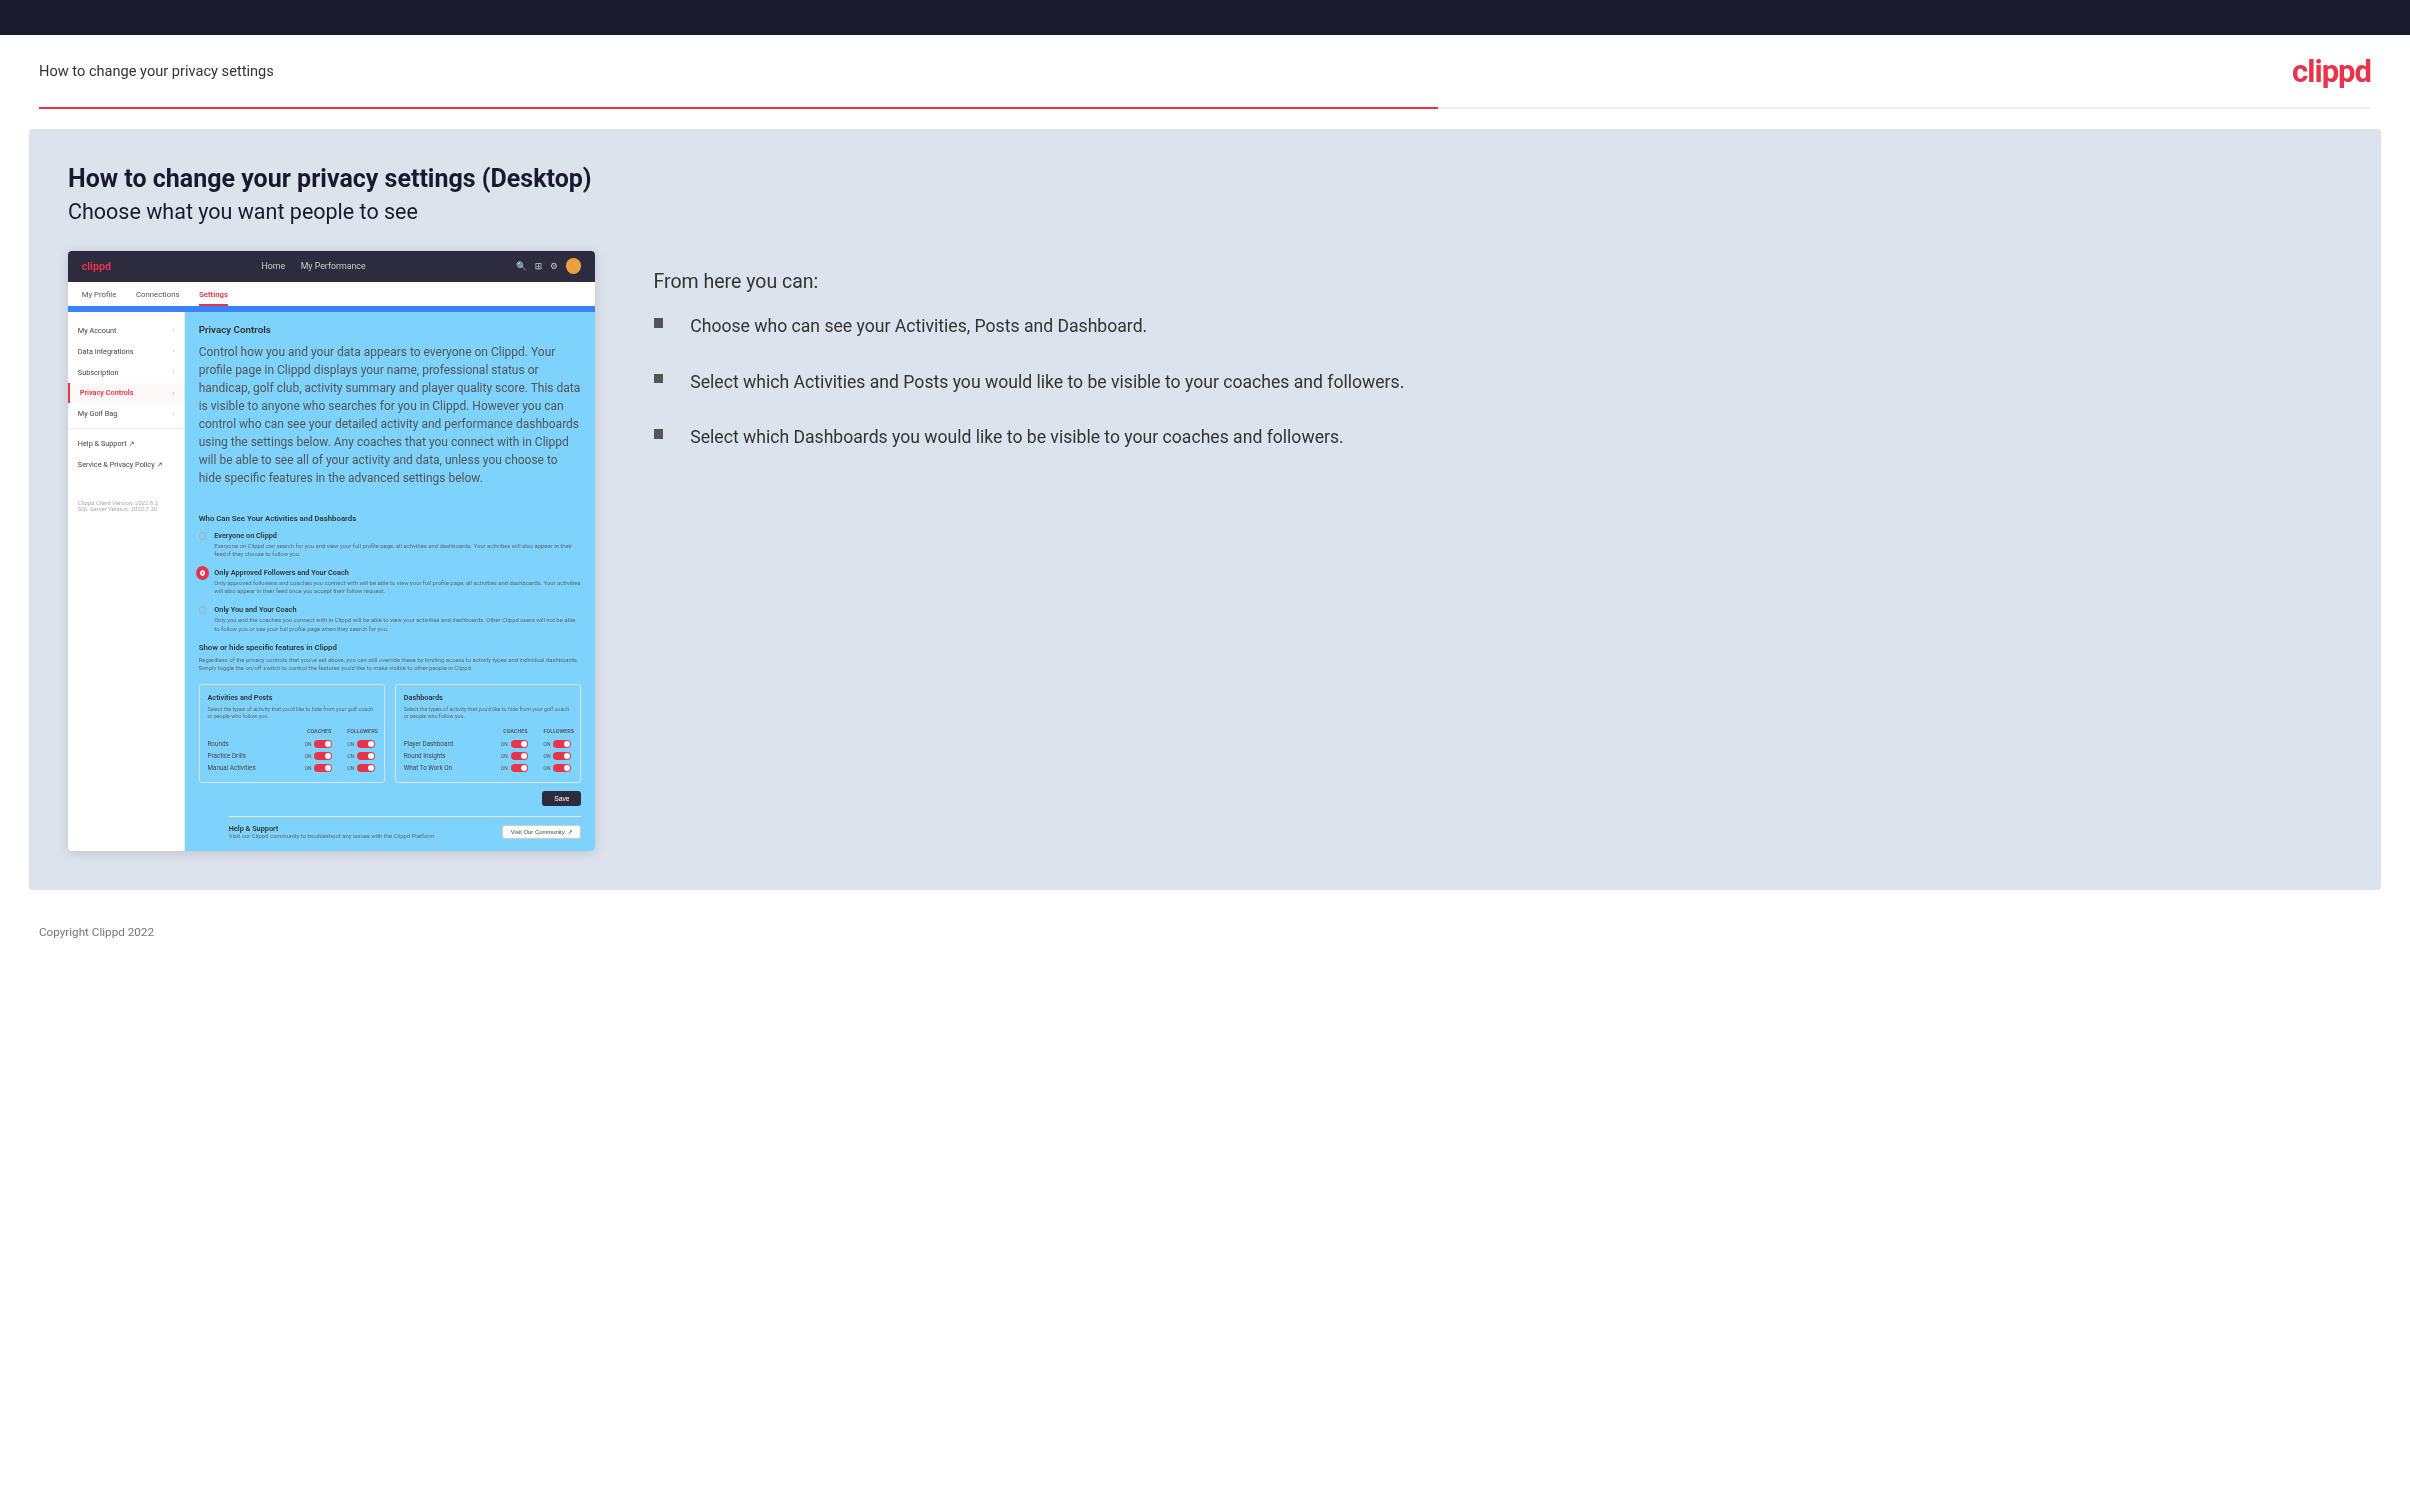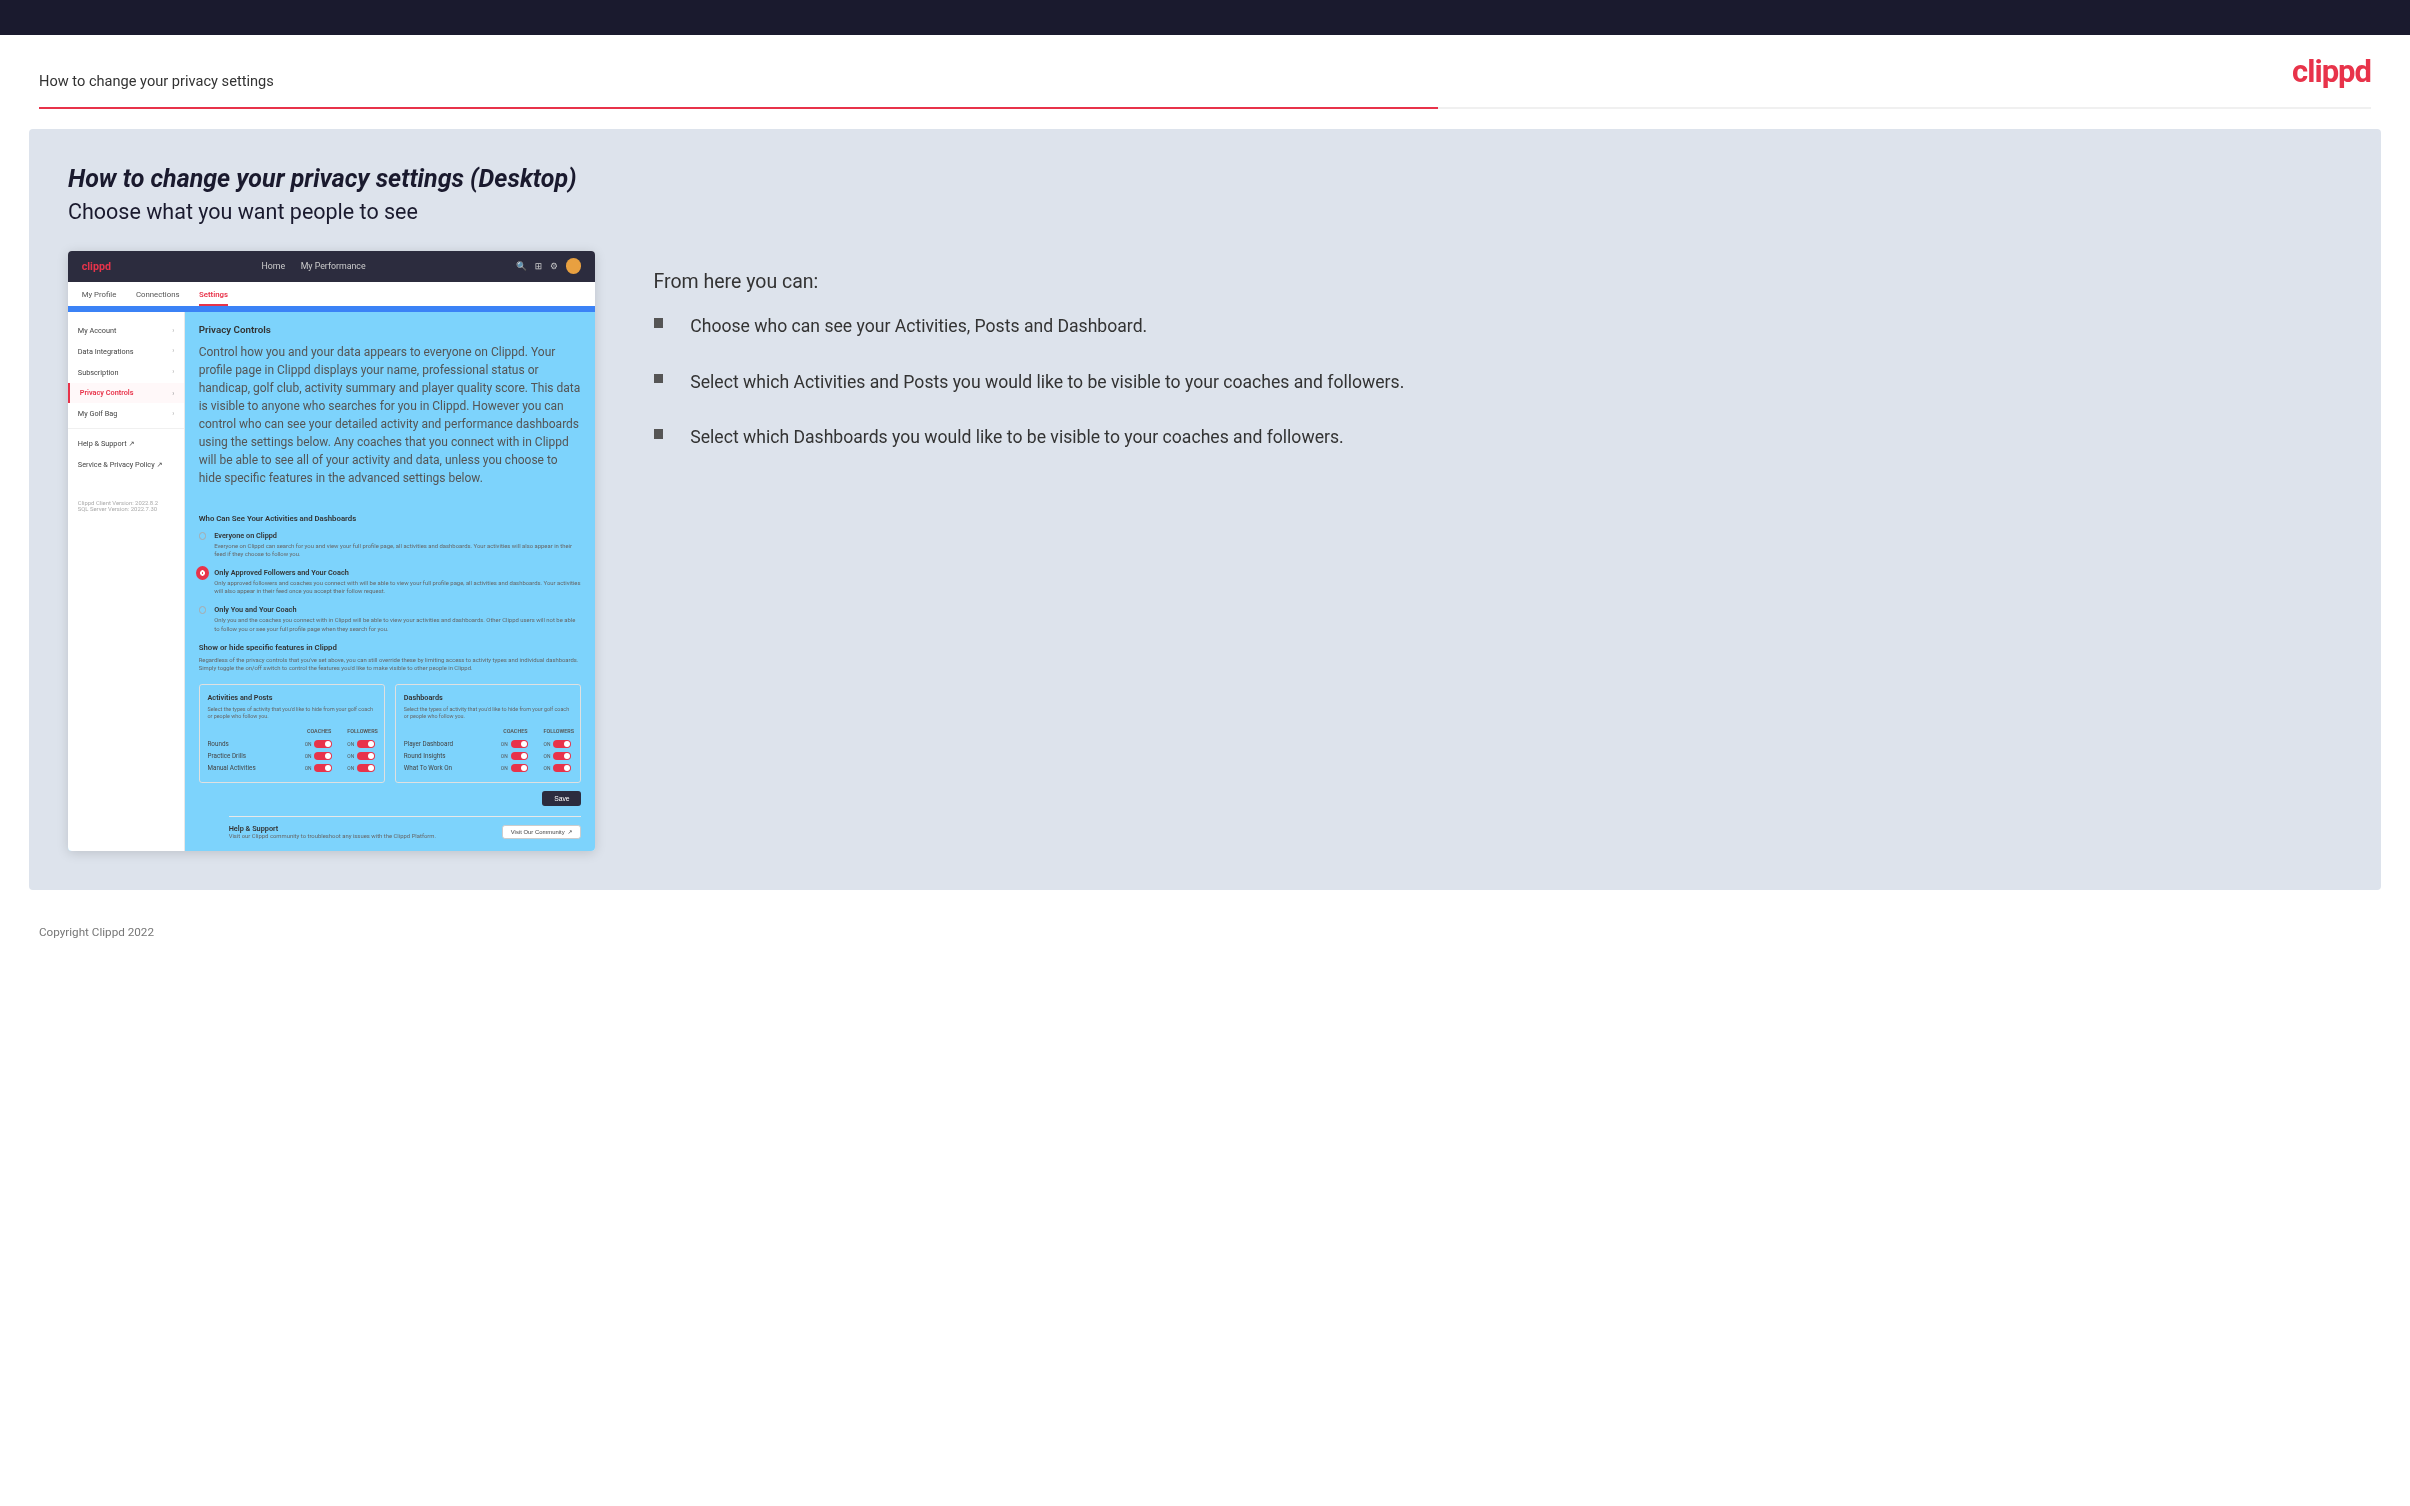--- a/index.html
+++ b/index.html
@@ -11,21 +11,21 @@
     }
     
     .top-bar {
       background: #1a1a2e;
       height: 35px;
       width: 100%;
     }
     
     .header {
       display: flex;
-      align-items: flex-end;
+      align-items: center;
       justify-content: space-between;
       padding: 17.6px 39px;
       background: #fff;
     }
     .header-title {
       font-size: 14.6px;
       color: #333;
     }
     .logo {
       font-size: 31px;
@@ -44,21 +44,20 @@
       background: #dde3ec;
       margin: 19.5px 29px;
       padding: 35px 39px 39px 39px;
       border-radius: 3.9px;
     }
     .page-title {
       font-size: 25px;
       font-weight: 700;
       color: #1a1a2e;
       margin-bottom: 5.9px;
-      font-style: italic;
     }
     .page-subtitle {
       font-size: 21.5px;
       color: #1a1a2e;
       margin-bottom: 27px;
     }
     
     .two-col {
       display: flex;
       gap: 39px;

